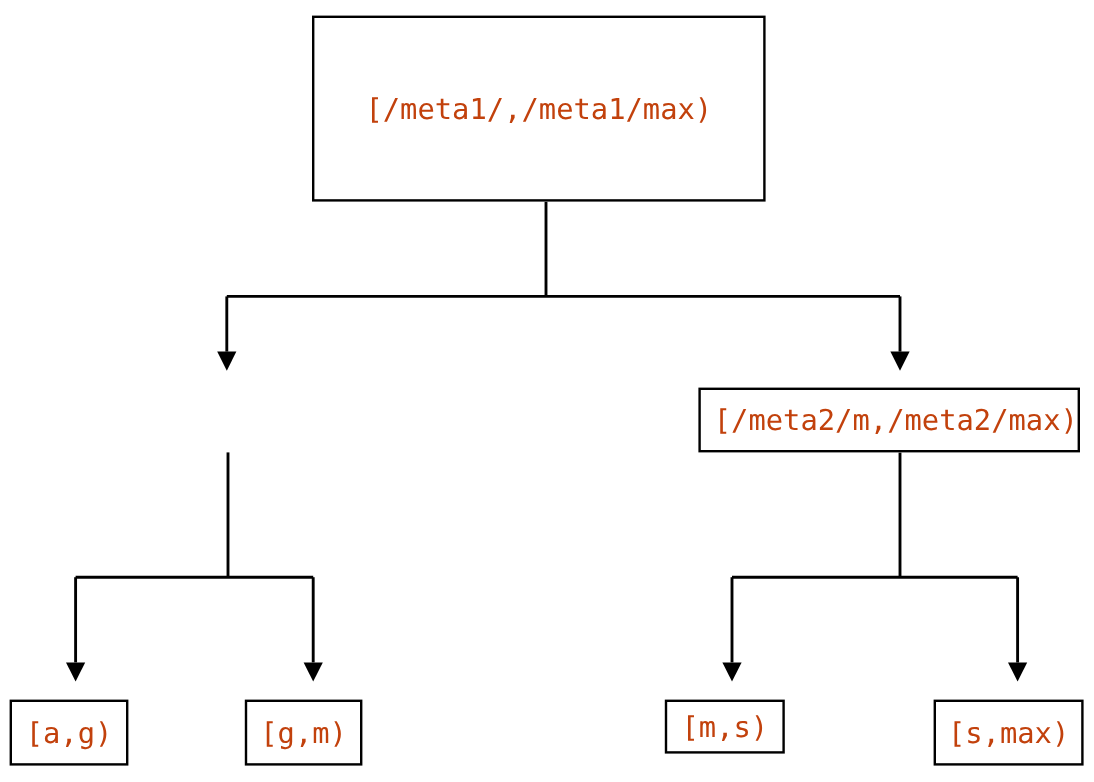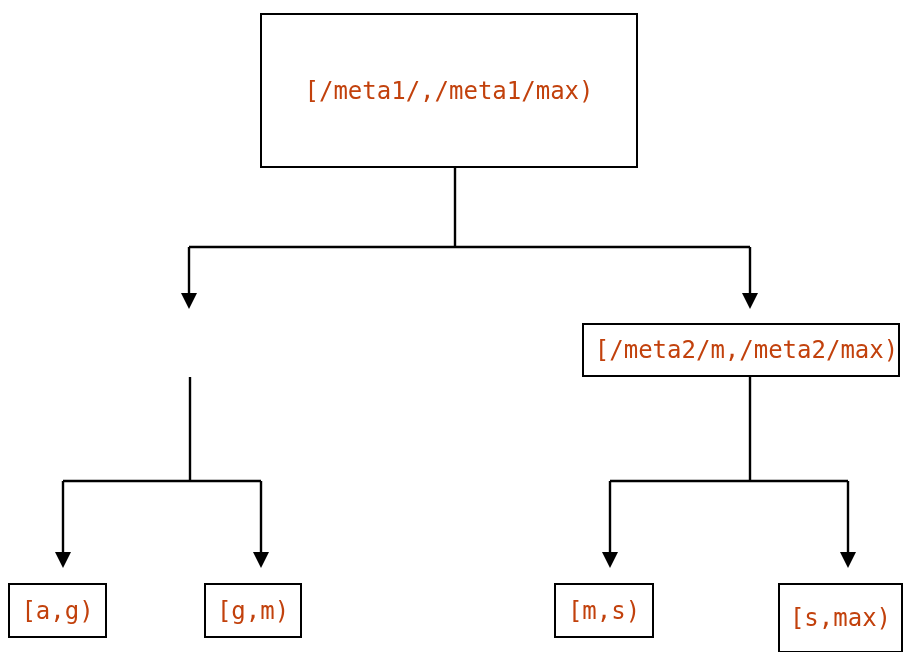--- a/index.html
+++ b/index.html
@@ -35,22 +35,22 @@
     color: #c2410c;
     white-space: nowrap;
     letter-spacing: 0;
   }
   
   .node-root        { left: 260px; top: 13px;  width: 378px; height: 155px; }
   .node-meta2-left  { left: 23px;  top: 324px; width: 320px; height: 53px; }
   .node-meta2-right { left: 582px; top: 323px; width: 318px; height: 54px; padding-left: 11px; }
   .node-leaf-ag     { left: 8px;   top: 583px; width: 99px;  height: 55px; }
   .node-leaf-gm     { left: 204px; top: 583px; width: 98px;  height: 55px; }
-  .node-leaf-ms     { left: 554px; top: 583px; width: 100px; height: 55px; }
-  .node-leaf-smax   { left: 778px; top: 583px; width: 125px; height: 70px; }
+  .node-leaf-ms     { left: 554px; top: 583px; width: 100px; height: 45px; }
+  .node-leaf-smax   { left: 778px; top: 583px; width: 125px; height: 55px; }
 </style>
 </head>
 <body>
 
 <div class="canvas">
 
   <svg class="edges" viewBox="0 0 912 652" xmlns="http://www.w3.org/2000/svg" fill="none" stroke="#000000" stroke-width="2.4">
 
     <path d="M455,168 V247"></path>
     <path d="M189,247 H750"></path>

